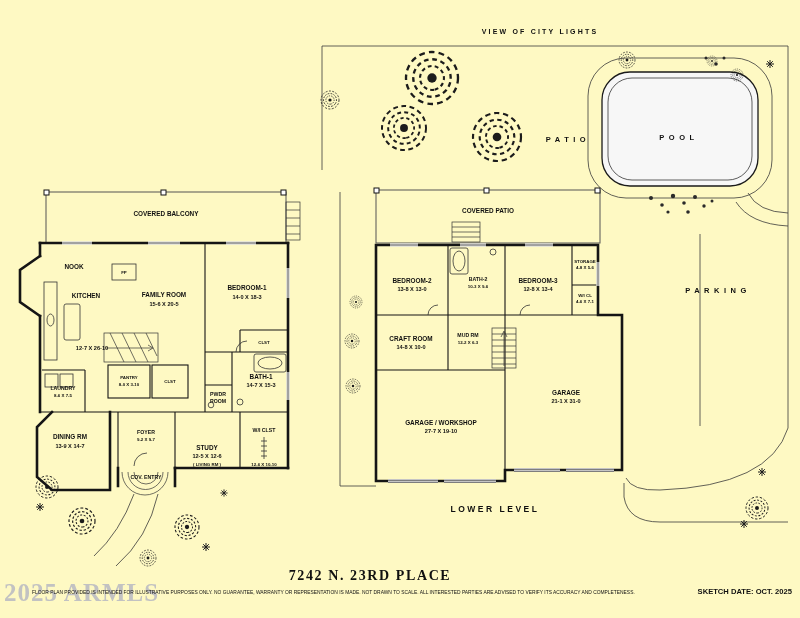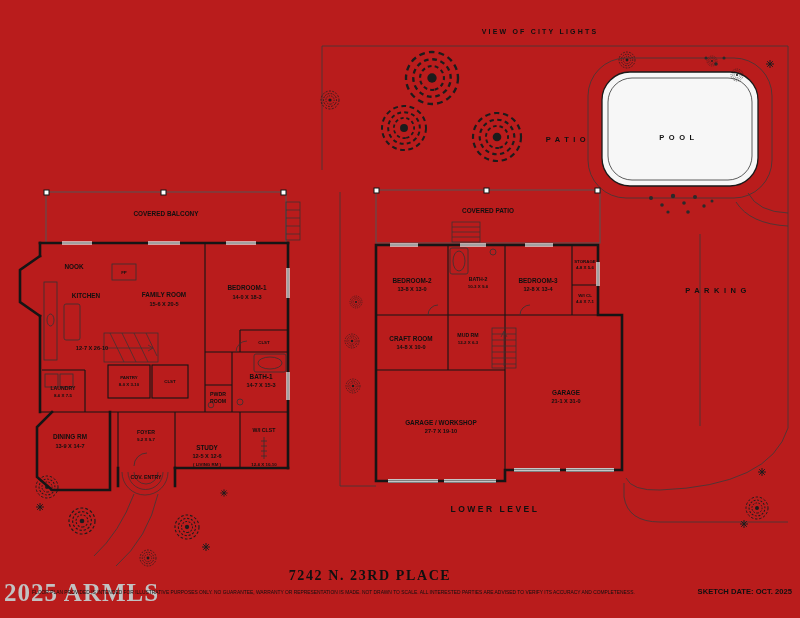--- a/index.html
+++ b/index.html
@@ -1,16 +1,16 @@
 <!DOCTYPE html>
 <html><head>
 <meta charset="utf-8">
 <style>
   html,body{margin:0;padding:0;background:#ffffff;}
-  .page{position:relative;width:800px;height:618px;background:#b91c1c;overflow:hidden;font-family:"Liberation Sans",sans-serif;}
+  .page{position:relative;width:800px;height:618px;background:#fef9c3;overflow:hidden;font-family:"Liberation Sans",sans-serif;}
   svg{display:block;}
   text{font-family:"Liberation Sans",sans-serif;fill:#101010;}
   .wx{stroke:#151515;stroke-width:2.6;fill:none;stroke-linecap:square;}
   .wi{stroke:#151515;stroke-width:1.1;fill:none;}
   .deck{stroke:#555;stroke-width:1;fill:none;}
   .site{stroke:#3a3a3a;stroke-width:0.8;fill:none;}
   .fix{stroke:#333;stroke-width:0.8;fill:none;}
   .stair{stroke:#333;stroke-width:0.7;fill:none;}
   .win{stroke:#151515;stroke-width:0.8;fill:none;}
   .dot{fill:#2a2a2a;stroke:none;}

